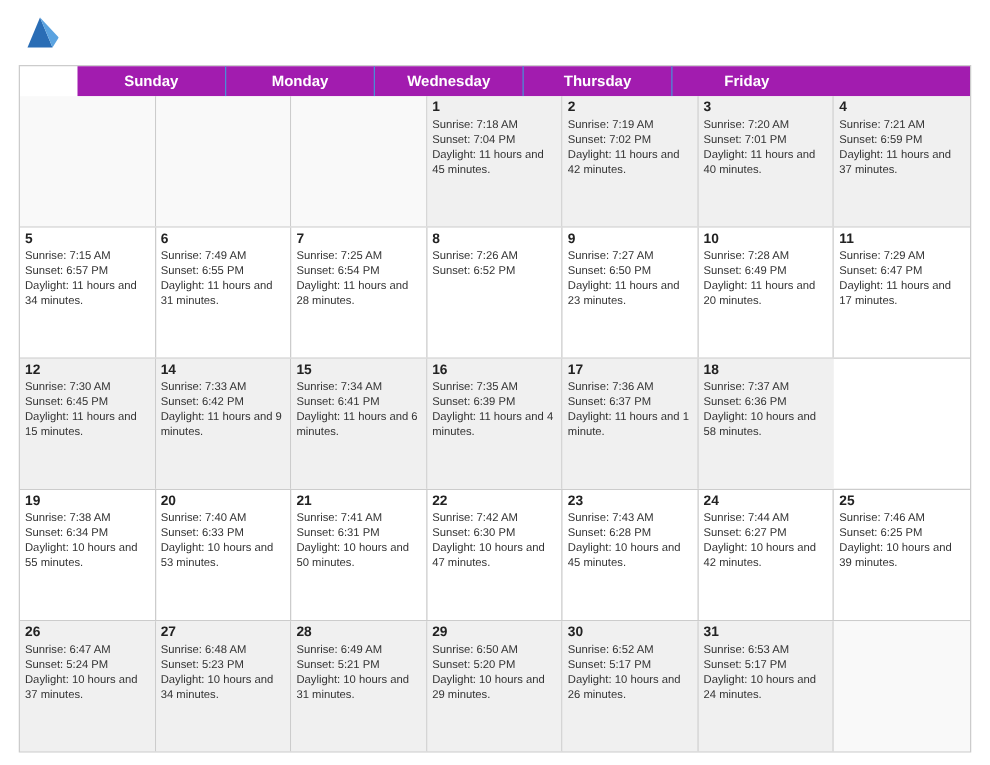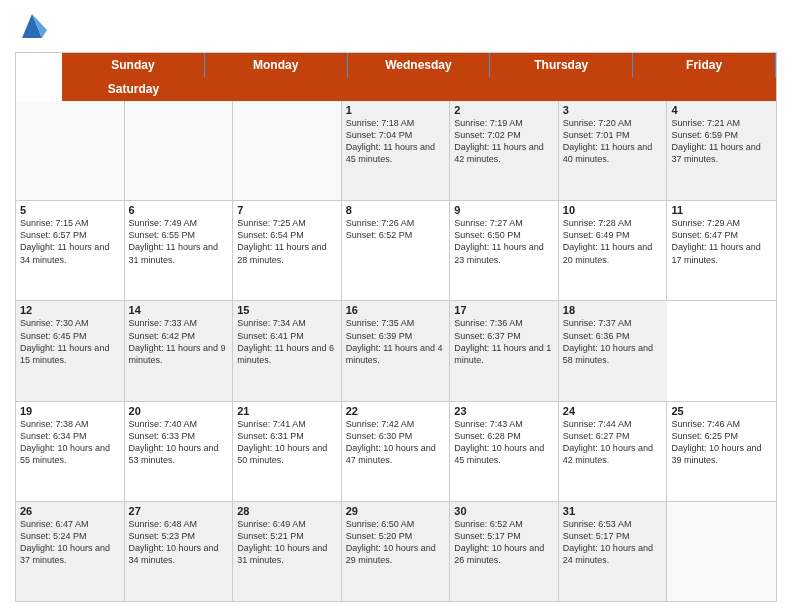--- a/index.html
+++ b/index.html
@@ -47,22 +47,22 @@
       color: #555;
     }
     .calendar {
       flex: 1;
       display: flex;
       flex-direction: column;
       border: 1px solid #ccc;
     }
     .cal-header-row {
       display: grid;
-      grid-template-columns: repeat(5, 1fr);
-      background: #c2410c;
+      grid-template-columns: repeat(6, 1fr);
+      background: #a21caf;
       margin-left: 46px;
     }
     .cal-header-cell {
       color: #fff;
       font-size: 12px;
       font-weight: bold;
       text-align: center;
       padding: 5px 2px;
       border-right: 1px solid #4a8dd5;
     }
@@ -123,21 +123,20 @@
     </div>
   </div>
 
   <div class="calendar">
     <div class="cal-header-row">
     <div class="cal-header-cell">Sunday</div>
         <div class="cal-header-cell">Monday</div>
         <div class="cal-header-cell">Wednesday</div>
         <div class="cal-header-cell">Thursday</div>
         <div class="cal-header-cell">Friday</div>
-        <div class="cal-header-cell">Saturday</div>
       </div>
     <div class="cal-body">
     <div class="cal-row">
           <div class="cal-cell shaded empty"></div>
           <div class="cal-cell shaded empty"></div>
           <div class="cal-cell shaded empty"></div>
           <div class="cal-cell shaded">
             <div class="day-num">1</div>
             <div class="cell-line">Sunrise: 7:18 AM</div>
             <div class="cell-line">Sunset: 7:04 PM</div>

